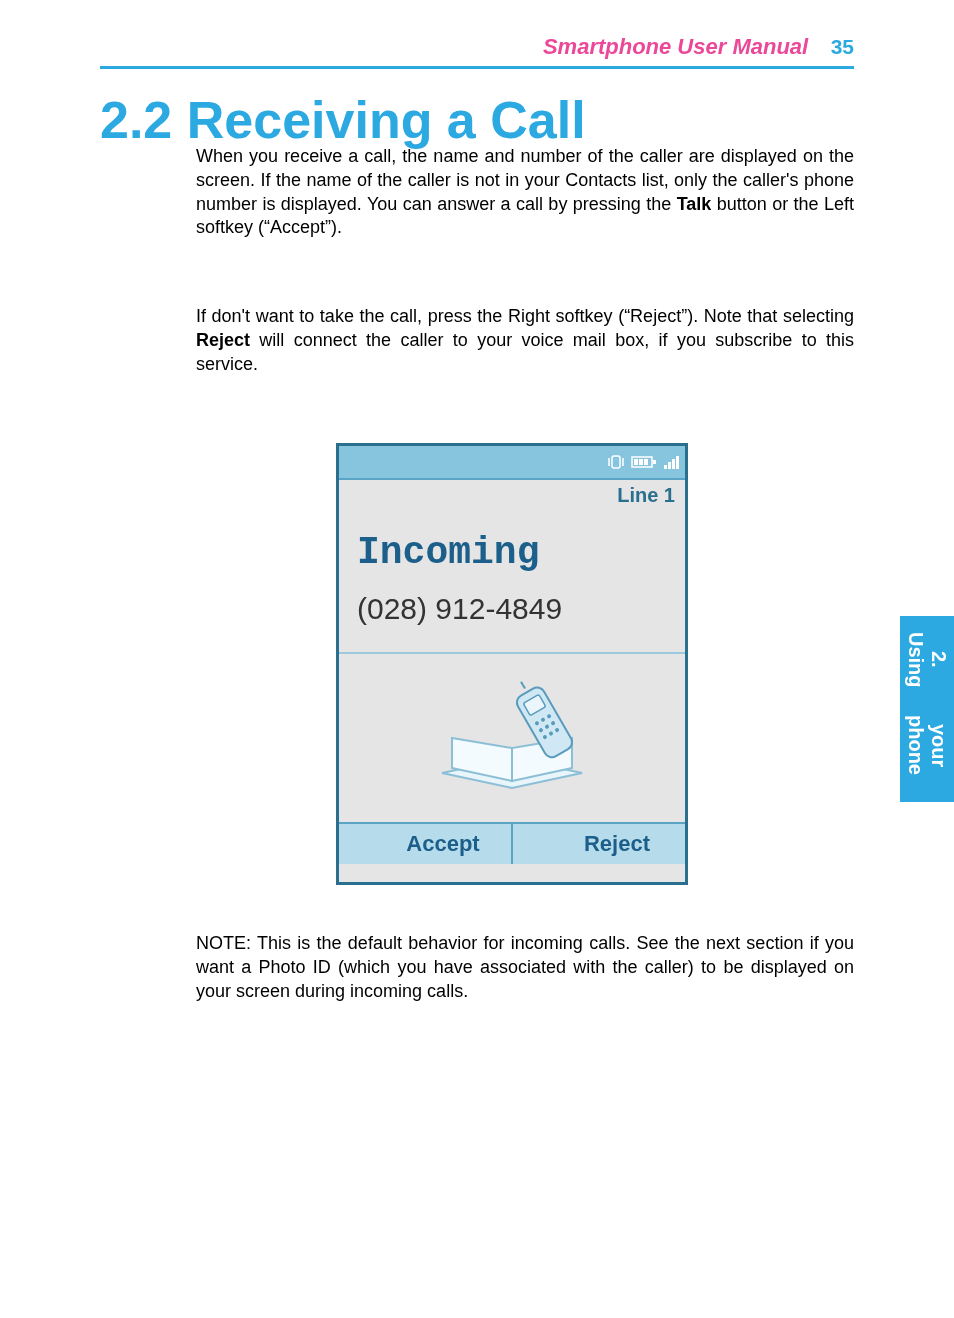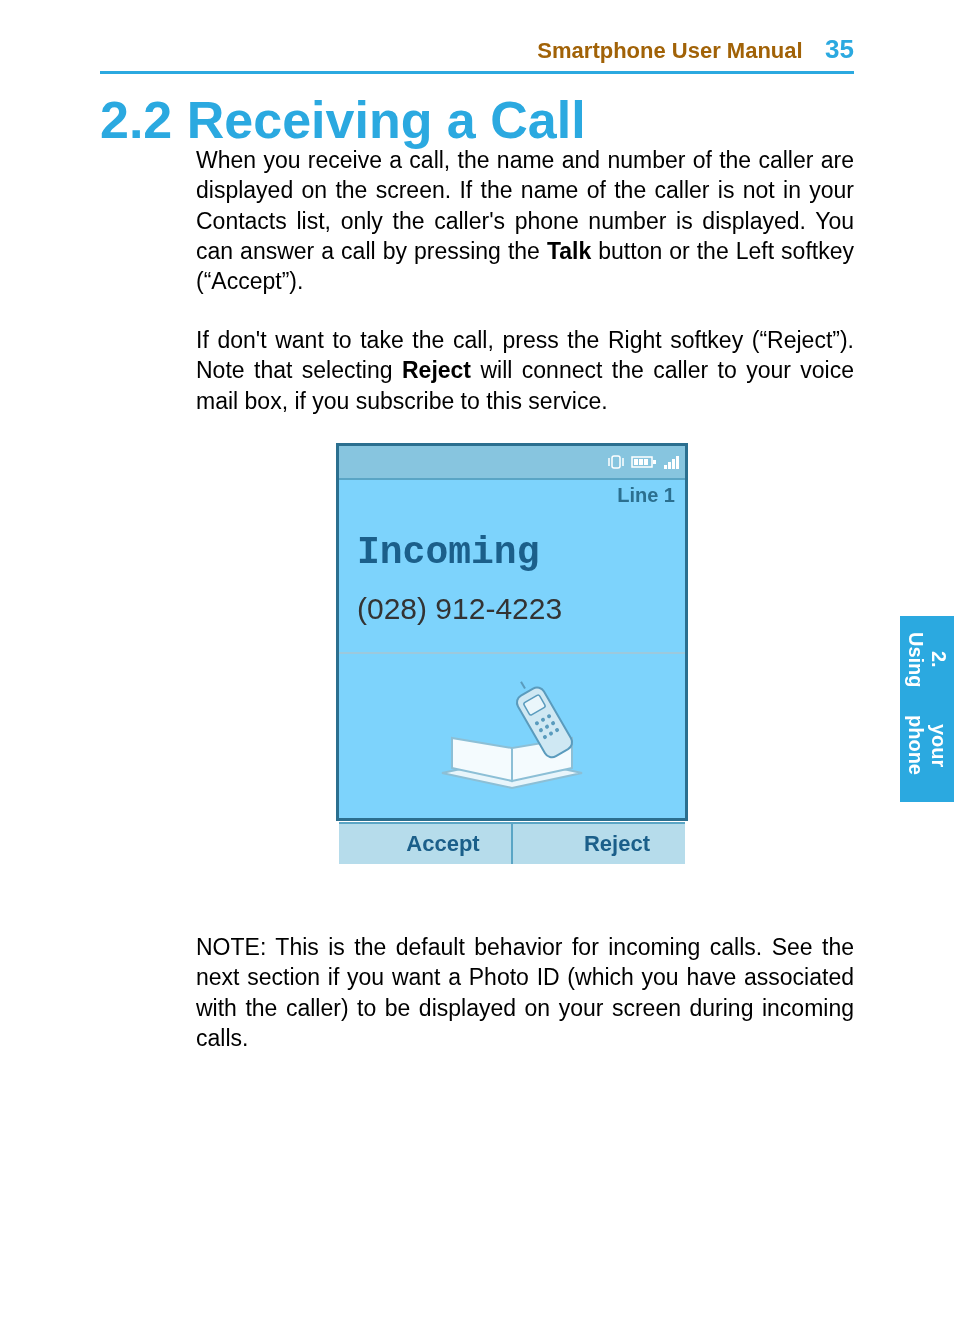--- a/index.html
+++ b/index.html
@@ -14,63 +14,64 @@
   .header {
     position: absolute;
     top: 34px;
     left: 100px;
     right: 100px;
     text-align: right;
     border-bottom: 3px solid #2ba9e0;
     padding-bottom: 6px;
   }
   .header-title {
-    font-weight: bold;
-    color: #a16207;
+    font-style: italic;
+    font-weight: bold;
+    color: #ec4899;
     font-size: 22px;
     display: inline;
   }
   .header-page {
     font-weight: bold;
     color: #2ba9e0;
-    font-size: 26px;
+    font-size: 21px;
     margin-left: 18px;
     display: inline;
   }
   .section-heading {
     position: absolute;
     top: 90px;
     left: 100px;
     color: #2ba9e0;
     font-size: 52px;
     font-weight: bold;
   }
   .body-text {
     position: absolute;
     left: 196px;
     right: 100px;
-    font-size: 23px;
+    font-size: 18px;
     line-height: 1.32;
     text-align: justify;
     color: #000;
   }
   .para1 { top: 145px; }
-  .para2 { top: 305px; margin-top: 20px; }
+  .para2 { top: 305px; }
   .para3 { top: 932px; }
   .bold { font-weight: bold; }
 
   
   .phone {
     position: absolute;
     top: 443px;
     left: 336px;
     width: 352px;
-    height: 378px;
+    height: 442px;
     border: 3px solid #2b6f8f;
-    background: #7dd3fc;
+    background: #e5e5e5;
     font-family: Verdana, Arial, sans-serif;
   }
   .phone-statusbar {
     height: 34px;
     background: #87c5df;
     border-bottom: 2px solid #5aa5c5;
     text-align: right;
     padding-right: 6px;
   }
   .status-icons { display:inline-flex; gap:6px; align-items:center; height:100%; }
@@ -178,21 +179,21 @@
       <svg width="16" height="16" viewBox="0 0 16 16">
           <rect x="1" y="11" width="3" height="4" fill="#fff"></rect>
           <rect x="5" y="8" width="3" height="7" fill="#fff"></rect>
           <rect x="9" y="5" width="3" height="10" fill="#fff"></rect>
           <rect x="13" y="2" width="3" height="13" fill="#fff"></rect>
         </svg>
     </span>
   </div>
   <div class="phone-line">Line 1</div>
   <div class="phone-incoming">Incoming</div>
-  <div class="phone-number">(028) 912-4223</div>
+  <div class="phone-number">(028) 912-4849</div>
   <div class="phone-img">
     <svg width="160" height="120" viewBox="0 0 160 120">
       <polygon points="10,95 80,110 150,95 80,80" fill="#e8f5fb" stroke="#8cbfd6" stroke-width="2"></polygon>
       <polygon points="20,90 80,103 80,70 20,60" fill="#f4fbfe" stroke="#8cbfd6" stroke-width="2"></polygon>
       <polygon points="140,90 80,103 80,70 140,60" fill="#f4fbfe" stroke="#8cbfd6" stroke-width="2"></polygon>
       <g transform="rotate(-30 110 40)">
         <rect x="95" y="10" width="30" height="70" rx="8" fill="#cfe8f3" stroke="#5a9bbd" stroke-width="2"></rect>
         <rect x="101" y="18" width="18" height="14" rx="2" fill="#eaf6fb" stroke="#5a9bbd" stroke-width="1.5"></rect>
         <circle cx="103" cy="42" r="2" fill="#5a9bbd"></circle>
           <circle cx="110" cy="42" r="2" fill="#5a9bbd"></circle>

